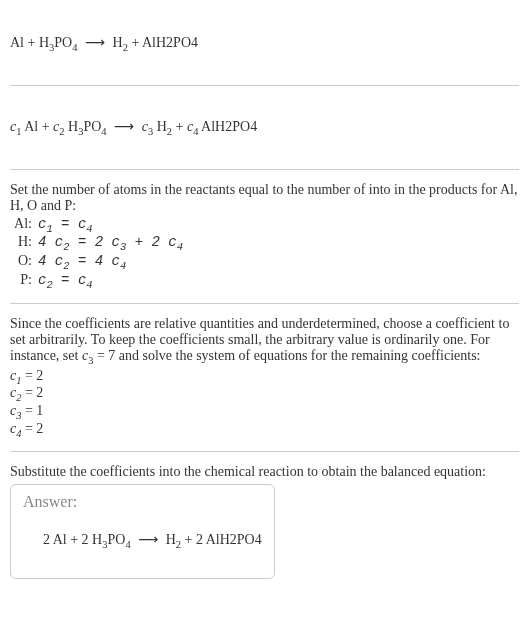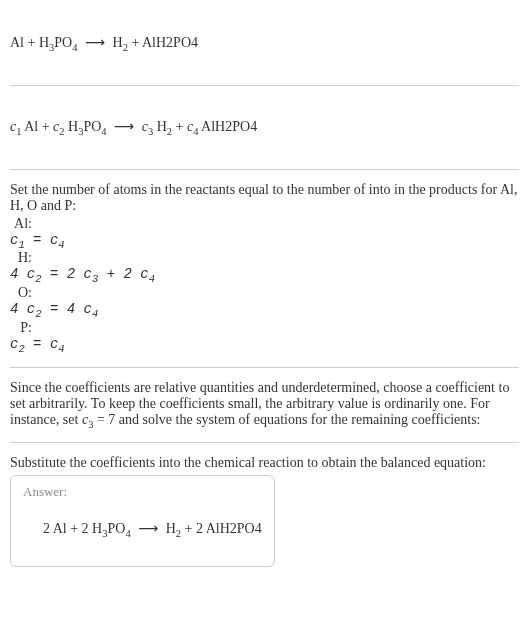--- a/index.html
+++ b/index.html
@@ -36,21 +36,20 @@
     }
     .arrow {
       padding: 0 4px;
     }
     .atom-table {
       margin-top: 2px;
     }
     .atom-row {
       display: flex;
       align-items: baseline;
-      flex-direction: column;
     }
     .atom-label {
       width: 28px;
       text-align: right;
       padding-right: 6px;
     }
     .atom-eq {
       font-style: italic;
       font-family: Liberation Mono, monospace;
     }
@@ -62,21 +61,21 @@
     }
     .answer-box {
       border: 1px solid #ccc;
       border-radius: 6px;
       padding: 8px 12px;
       display: inline-block;
       margin-top: 4px;
     }
     .answer-label {
       color: #888;
-      font-size: 13px;
+      font-size: 16px;
       margin-bottom: 4px;
     }
     .answer-eq {
       padding-left: 20px;
     }
   </style>
 </head>
 <body>
 
 <div class="section">
@@ -128,20 +127,26 @@
       </div>
     </div>
 </div>
 
 <hr>
 
 <div class="section">
   <div>
     <span>Since the coefficients are relative quantities and underdetermined, choose a coefficient to set arbitrarily. To keep the coefficients small, the arbitrary value is ordinarily one. For instance, set </span><span class="italic">c</span><sub>3</sub><span> = 7 and solve the system of equations for the remaining coefficients:</span>
   </div>
+  <div class="coeff-list" id="coeff-list">
+      <div class="coeff-row"><span class="italic">c</span><sub>1</sub><span style="font-style:normal"> = 2</span></div>
+      <div class="coeff-row"><span class="italic">c</span><sub>2</sub><span style="font-style:normal"> = 2</span></div>
+      <div class="coeff-row"><span class="italic">c</span><sub>3</sub><span style="font-style:normal"> = 1</span></div>
+      <div class="coeff-row"><span class="italic">c</span><sub>4</sub><span style="font-style:normal"> = 2</span></div>
+    </div>
 </div>
 
 <hr>
 
 <div class="section">
   <div>Substitute the coefficients into the chemical reaction to obtain the balanced equation:</div>
   <div class="answer-box">
     <div class="answer-label">Answer:</div>
     <div class="answer-eq equation">
       <span>2 Al + 2 H</span><sub>3</sub><span>PO</span><sub>4</sub>

